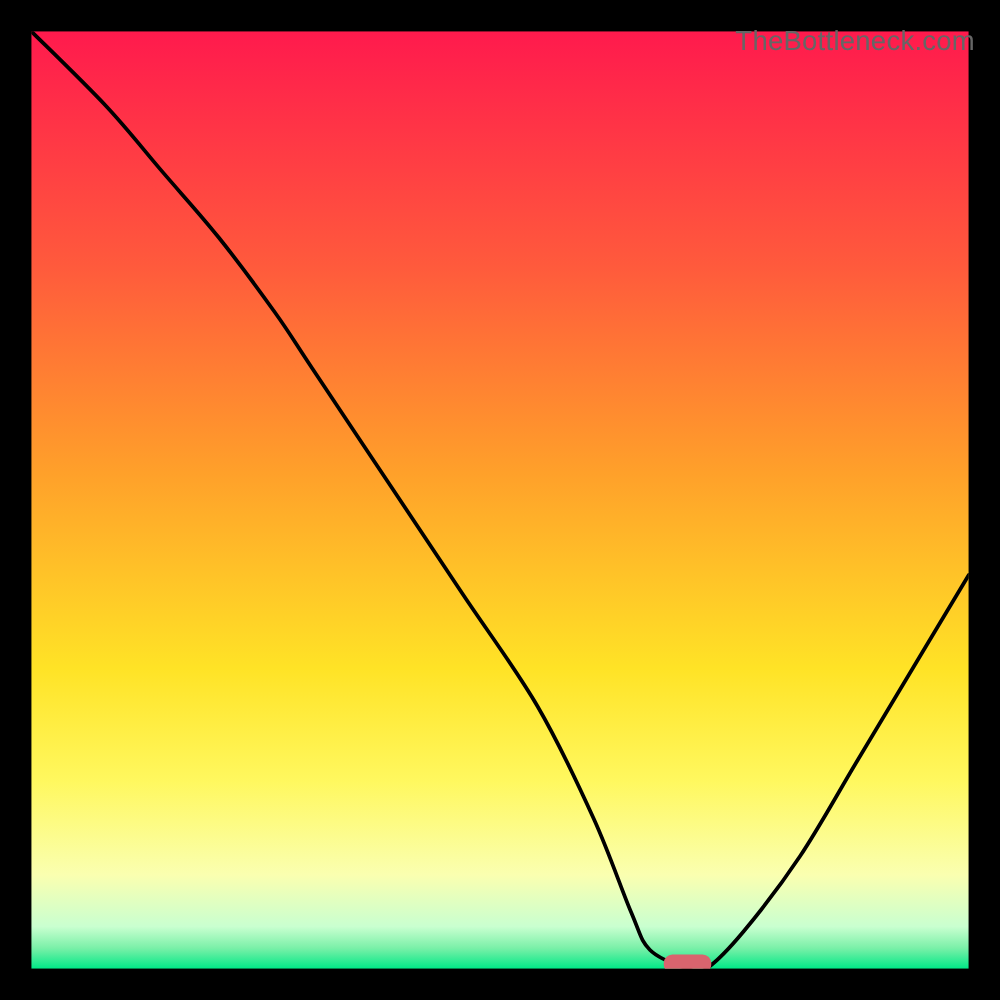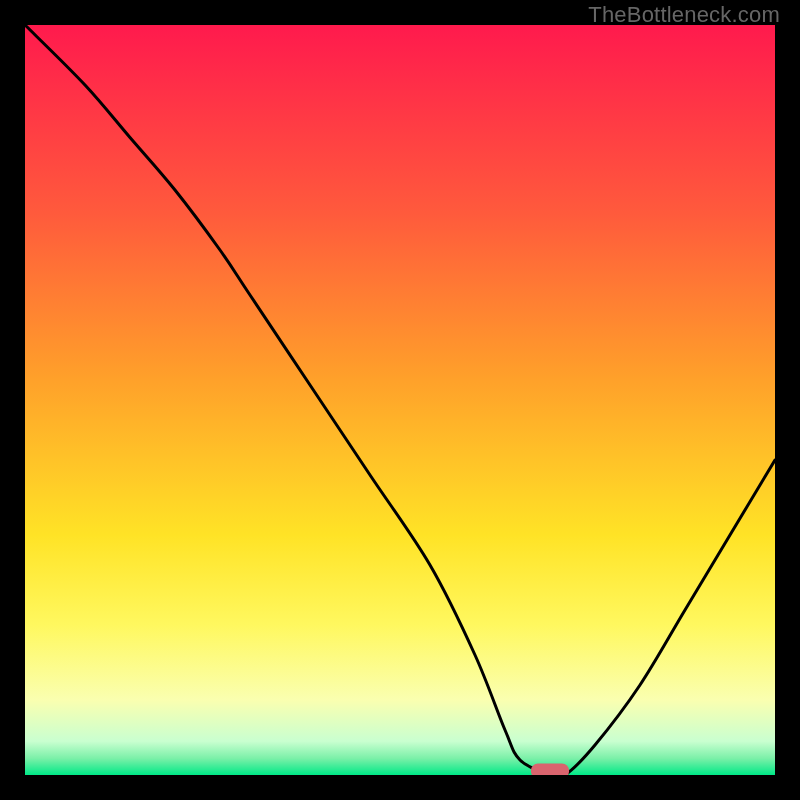--- a/index.html
+++ b/index.html
@@ -12,21 +12,21 @@
     font-family: Arial, Helvetica, sans-serif;
   }
   .frame {
     position: relative;
     width: 800px;
     height: 800px;
     background: #000;
   }
   .watermark {
     position: absolute;
-    top: 2px;
+    top: 20px;
     right: 20px;
     color: #666;
     font-size: 22px;
     font-weight: 500;
     letter-spacing: 0.2px;
     z-index: 5;
   }
   .plot-area {
     position: absolute;
     left: 25px;

